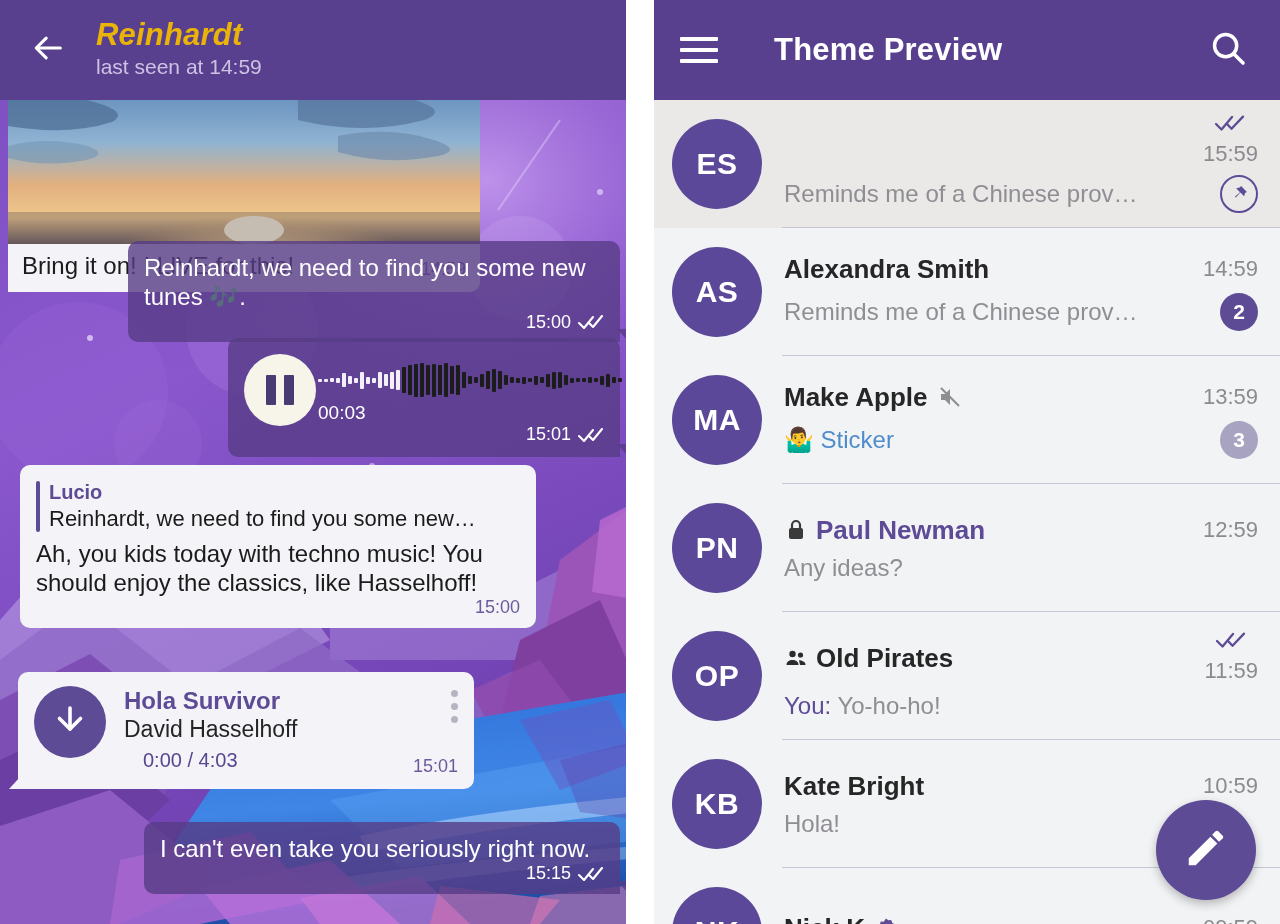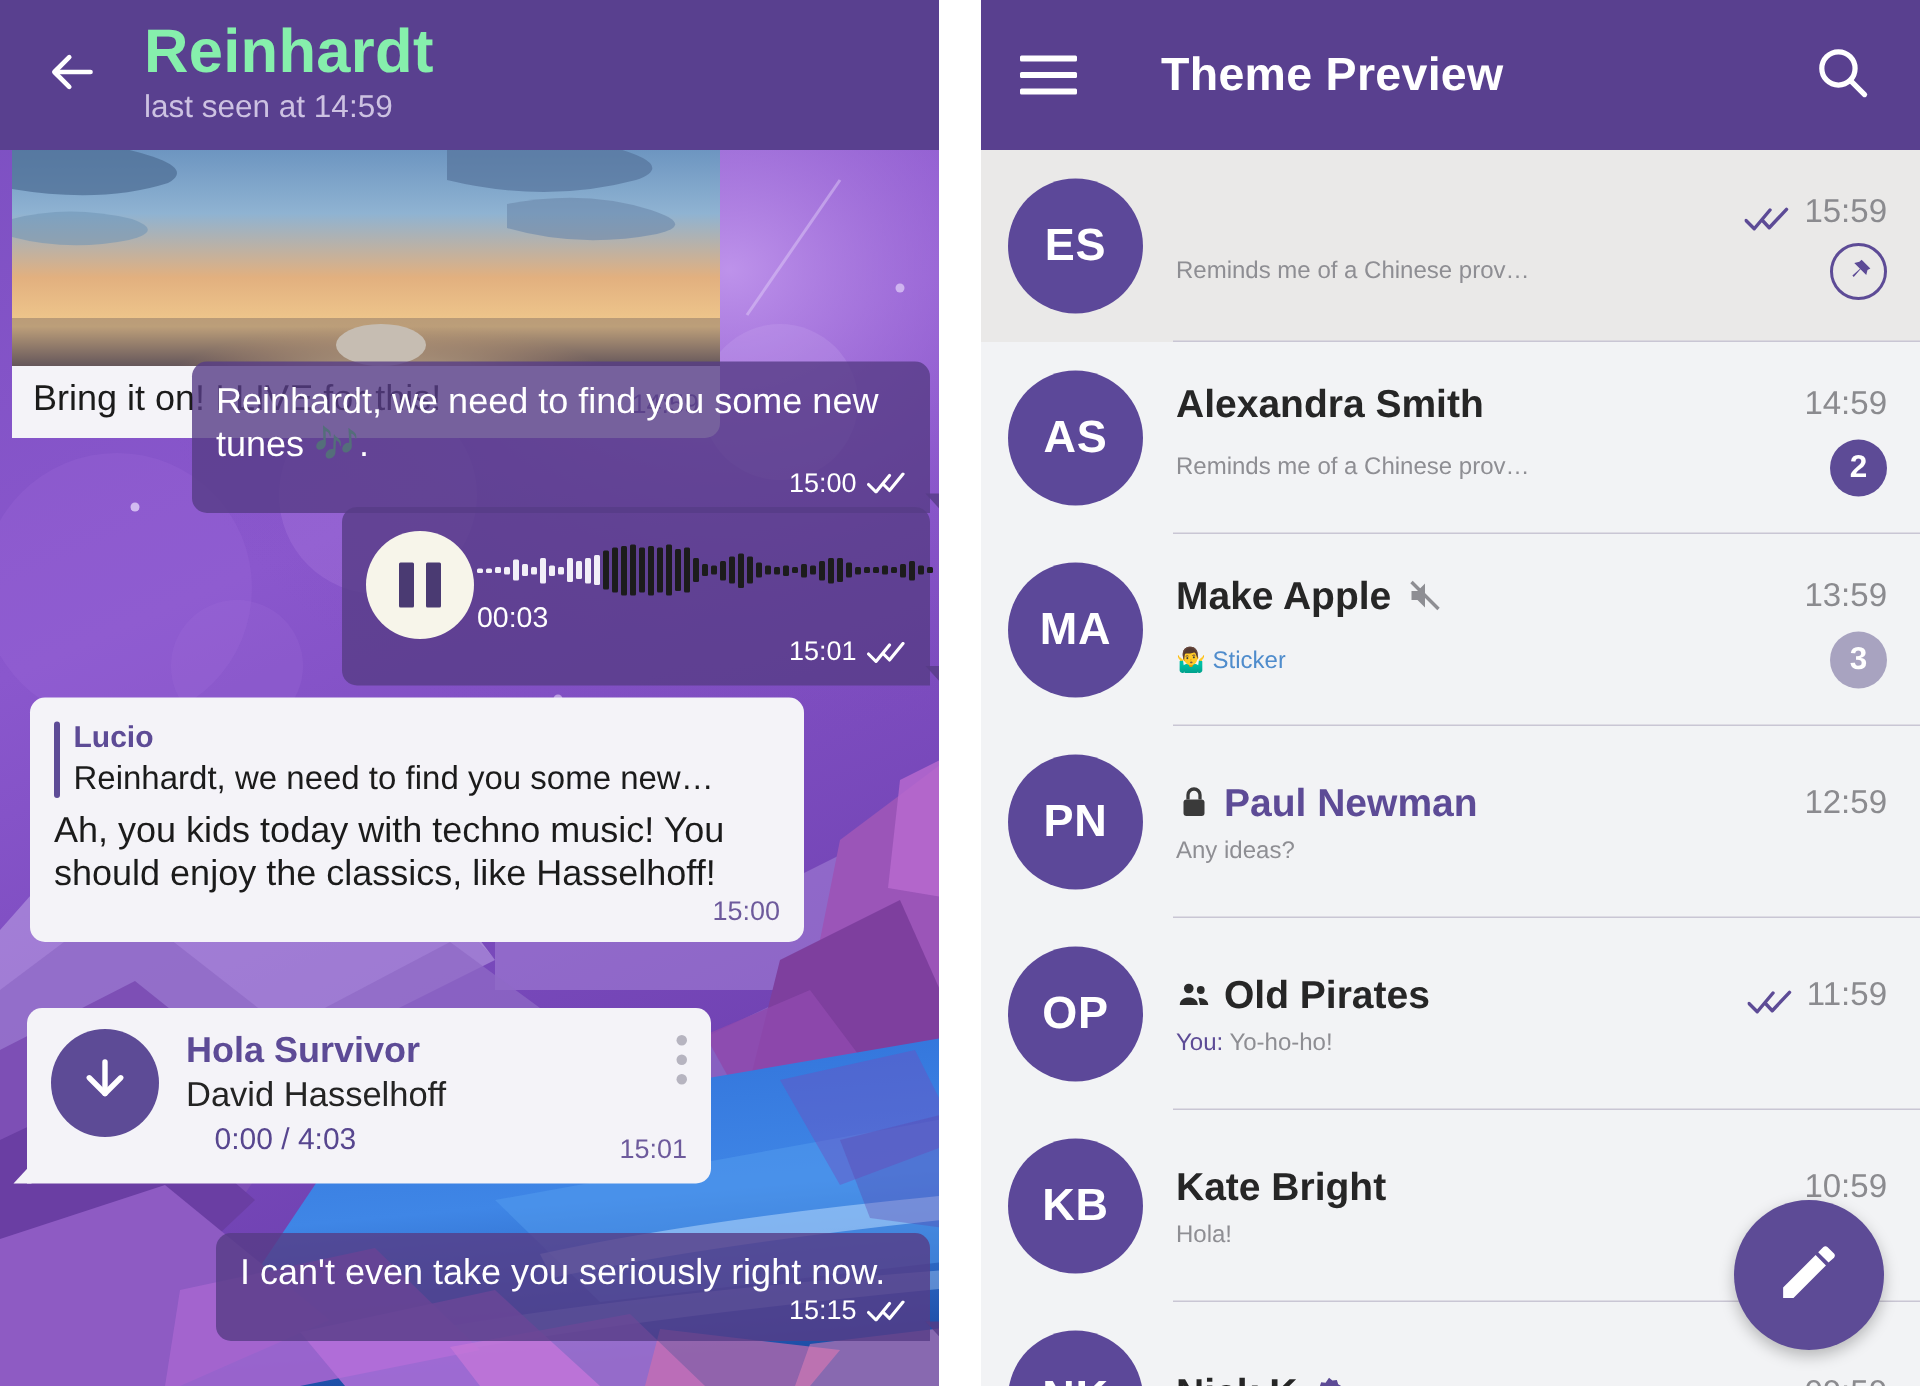--- a/index.html
+++ b/index.html
@@ -26,22 +26,22 @@
     padding: 0 18px;
   }
   .back-arrow {
     width: 62px; height: 62px;
     display: flex; align-items: center; justify-content: center;
     flex: 0 0 auto;
   }
   .back-arrow svg { width: 34px; height: 34px; }
   .chat-titles { margin-left: 16px; display: flex; flex-direction: column; justify-content: center; }
   .chat-title {
-    color: #86efac; font-size: 41px; font-weight: bold;
-    letter-spacing: .2px; line-height: 1.08;
+    color: #eab308; font-size: 31px; font-weight: bold;
+    letter-spacing: .2px; line-height: 1.08; font-style: italic;
   }
   .chat-subtitle {
     color: #cdc2e2; font-size: 21px; line-height: 1.45; margin-top: 1px;
   }
 
   
   .wallpaper { position: absolute; inset: 100px 0 0 0; z-index: 0; overflow: hidden; }
   .wallpaper svg { position: absolute; left: 0; top: -100px; width: 640px; height: 924px; display: block; }
 
   .msgs { position: absolute; inset: 100px 0 0 0; z-index: 10; }
@@ -163,25 +163,25 @@
     font-size: 30px; font-weight: bold; letter-spacing: .5px;
     flex: 0 0 auto;
   }
   .row-body { flex: 1 1 auto; min-width: 0; margin-left: 22px; }
   .row-top { display: flex; align-items: center; }
   .row-name {
     font-size: 26px; font-weight: bold; color: #262626;
     white-space: nowrap; overflow: hidden; text-overflow: ellipsis;
   }
   .row-name.secret { color: #5d4b96; }
-  .row-right { margin-left: auto; display: flex; align-items: flex-end; gap: 10px; padding-left: 14px; }
+  .row-right { margin-left: auto; display: flex; align-items: center; gap: 10px; padding-left: 14px; flex-direction: column; }
   .row-time { font-size: 22px; color: #8b8b8f; white-space: nowrap; }
   .row-bottom { display: flex; align-items: center; margin-top: 8px; }
   .row-preview {
-    font-size: 16px; color: #8e8e93;
+    font-size: 24px; color: #8e8e93;
     white-space: nowrap; overflow: hidden; text-overflow: ellipsis;
     max-width: 405px;
     text-align: center;
   }
   .row-preview .you { color: #5d4b96; }
   .row-preview .sticker { color: #4f8ccc; }
   .badge {
     min-width: 38px; height: 38px; border-radius: 19px;
     background: #5d4b96; color: #fff;
     font-size: 21px; font-weight: bold;

